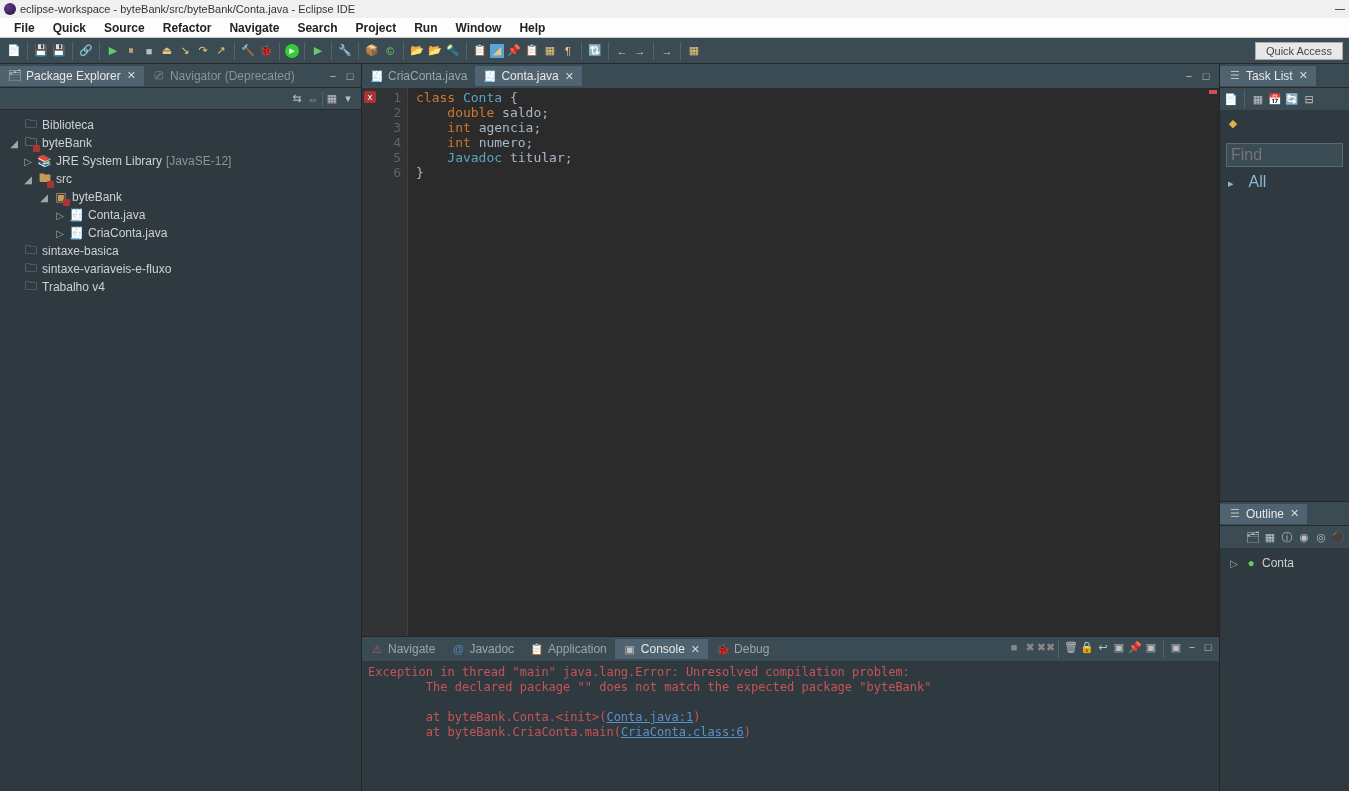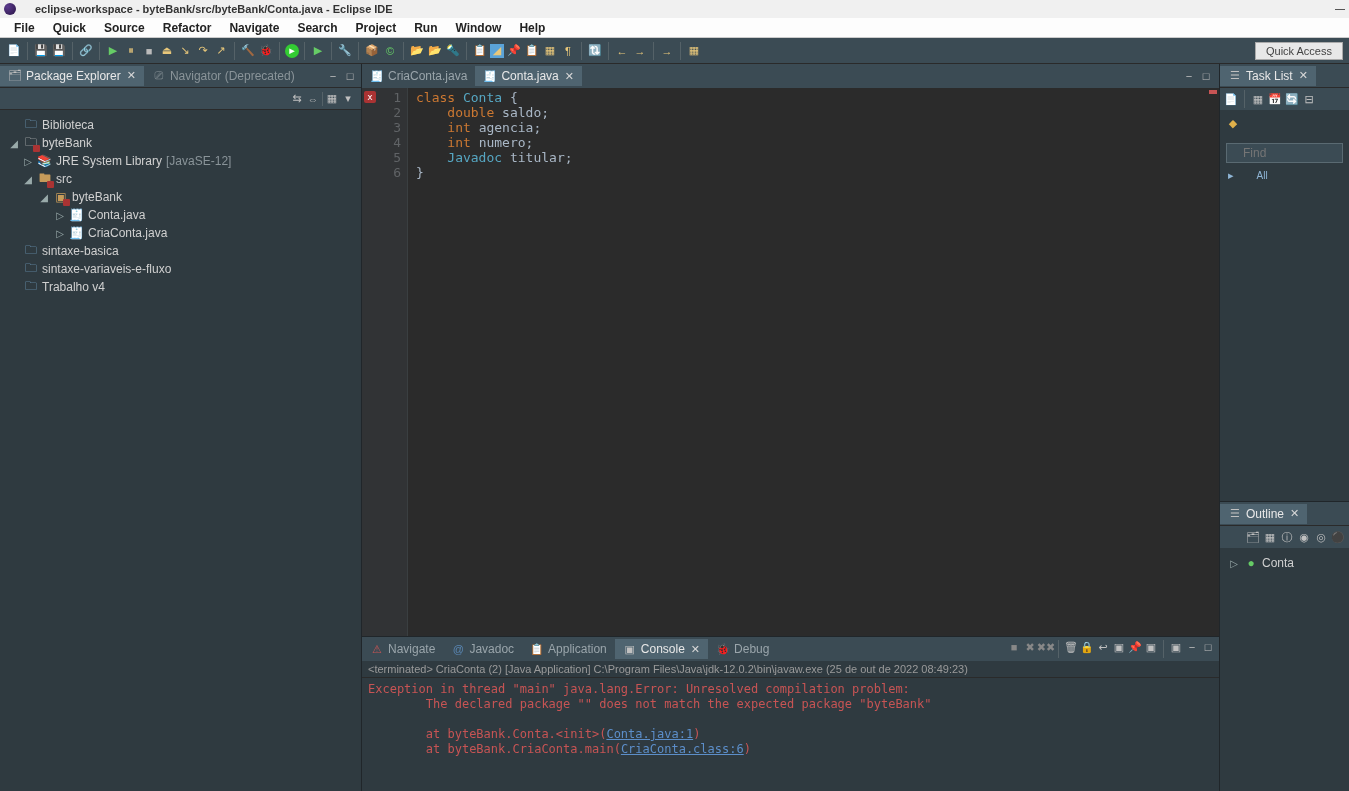--- a/index.html
+++ b/index.html
@@ -17,21 +17,21 @@
 .titlebar {
   background: #f0f0f0;
   color: #333;
   height: 18px;
   display: flex;
   align-items: center;
   padding: 0 4px;
   font-size: 11px;
   justify-content: space-between;
 }
-.titlebar .left { display: flex; align-items: flex-start; gap: 19px; font-weight: bold; }
+.titlebar .left { display: flex; align-items: flex-start; gap: 4px; }
 .titlebar .dash { width: 10px; height: 1px; background: #555; }
 .eclipse-icon {
   width: 12px; height: 12px; border-radius: 50%;
   background: radial-gradient(circle at 30% 30%, #5b3a8e, #2a1545);
 }
 .menubar {
   background: #fdfdfd;
   color: #222;
   height: 20px;
   display: flex;
@@ -124,22 +124,22 @@
 .code { flex:1; padding:2px 8px; line-height:15px; white-space:pre; color:#a9b7c6; overflow:hidden; }
 .kw{color:#cc7832;} .cl{color:#56a6c2;}
 .editor-controls { margin-left:auto; display:flex; gap:3px; padding-right:6px; }
 
 
 .right-side { width:130px; display:flex; flex-direction:column; border-left:1px solid #20262a; background:#2f3a40; }
 .right-top { flex:1; display:flex; flex-direction:column; }
 .task-toolbar { background:#3b4b54; height:22px; display:flex; align-items:center; padding:0 4px; gap:3px; }
 .task-body { padding:6px; }
 .find-box { display:flex; align-items:center; background:#3b4b54; border:1px solid #5a6a72; padding:2px 4px; margin:6px; }
-.find-box input { background:transparent; border:none; color:#ccc; width:50px; font-size:12px; outline:none;margin-left:12px; }
-.find-all { color:#8fb5d5; font-size:10px; margin-left:20px; }
+.find-box input { background:transparent; border:none; color:#ccc; width:50px; font-size:16px; outline:none; }
+.find-all { color:#8fb5d5; font-size:16px; margin-left:12px; }
 .right-bottom { height:290px; border-top:1px solid #20262a; display:flex; flex-direction:column; }
 .outline-toolbar { background:#3b4b54; height:22px; display:flex; align-items:center; padding:0 4px; gap:3px; justify-content:flex-end;}
 
 
 .bottom {
   height: 155px;
   border-top: 1px solid #20262a;
   display:flex; flex-direction:column;
   background:#2f3a40;
 }
@@ -376,21 +376,20 @@
           <span class="small-ico">↩</span>
           <span class="small-ico">▣</span>
           <span class="small-ico">📌</span>
           <span class="small-ico">▣</span>
           <span class="tb-sep"></span>
           <span class="small-ico">▣</span>
           <span class="small-ico">−</span>
           <span class="small-ico">□</span>
         </div>
       </div>
-      <div class="console-sub">&lt;terminated&gt; CriaConta (2) [Java Application] C:\Program Files\Java\jdk-12.0.2\bin\javaw.exe (25 de out de 2022 08:49:23)</div>
       <div class="console-body"><span class="err">Exception in thread "main" java.lang.Error: Unresolved compilation problem: </span>
 <span class="err">        The declared package "" does not match the expected package "byteBank"</span>
 
 <span class="err">        at byteBank.Conta.&lt;init&gt;(</span><span class="link">Conta.java:1</span><span class="err">)</span>
 <span class="err">        at byteBank.CriaConta.main(</span><span class="link">CriaConta.class:6</span><span class="err">)</span></div>
     </div>
   </div>
 
   <div class="right-side">
     <div class="right-top">

